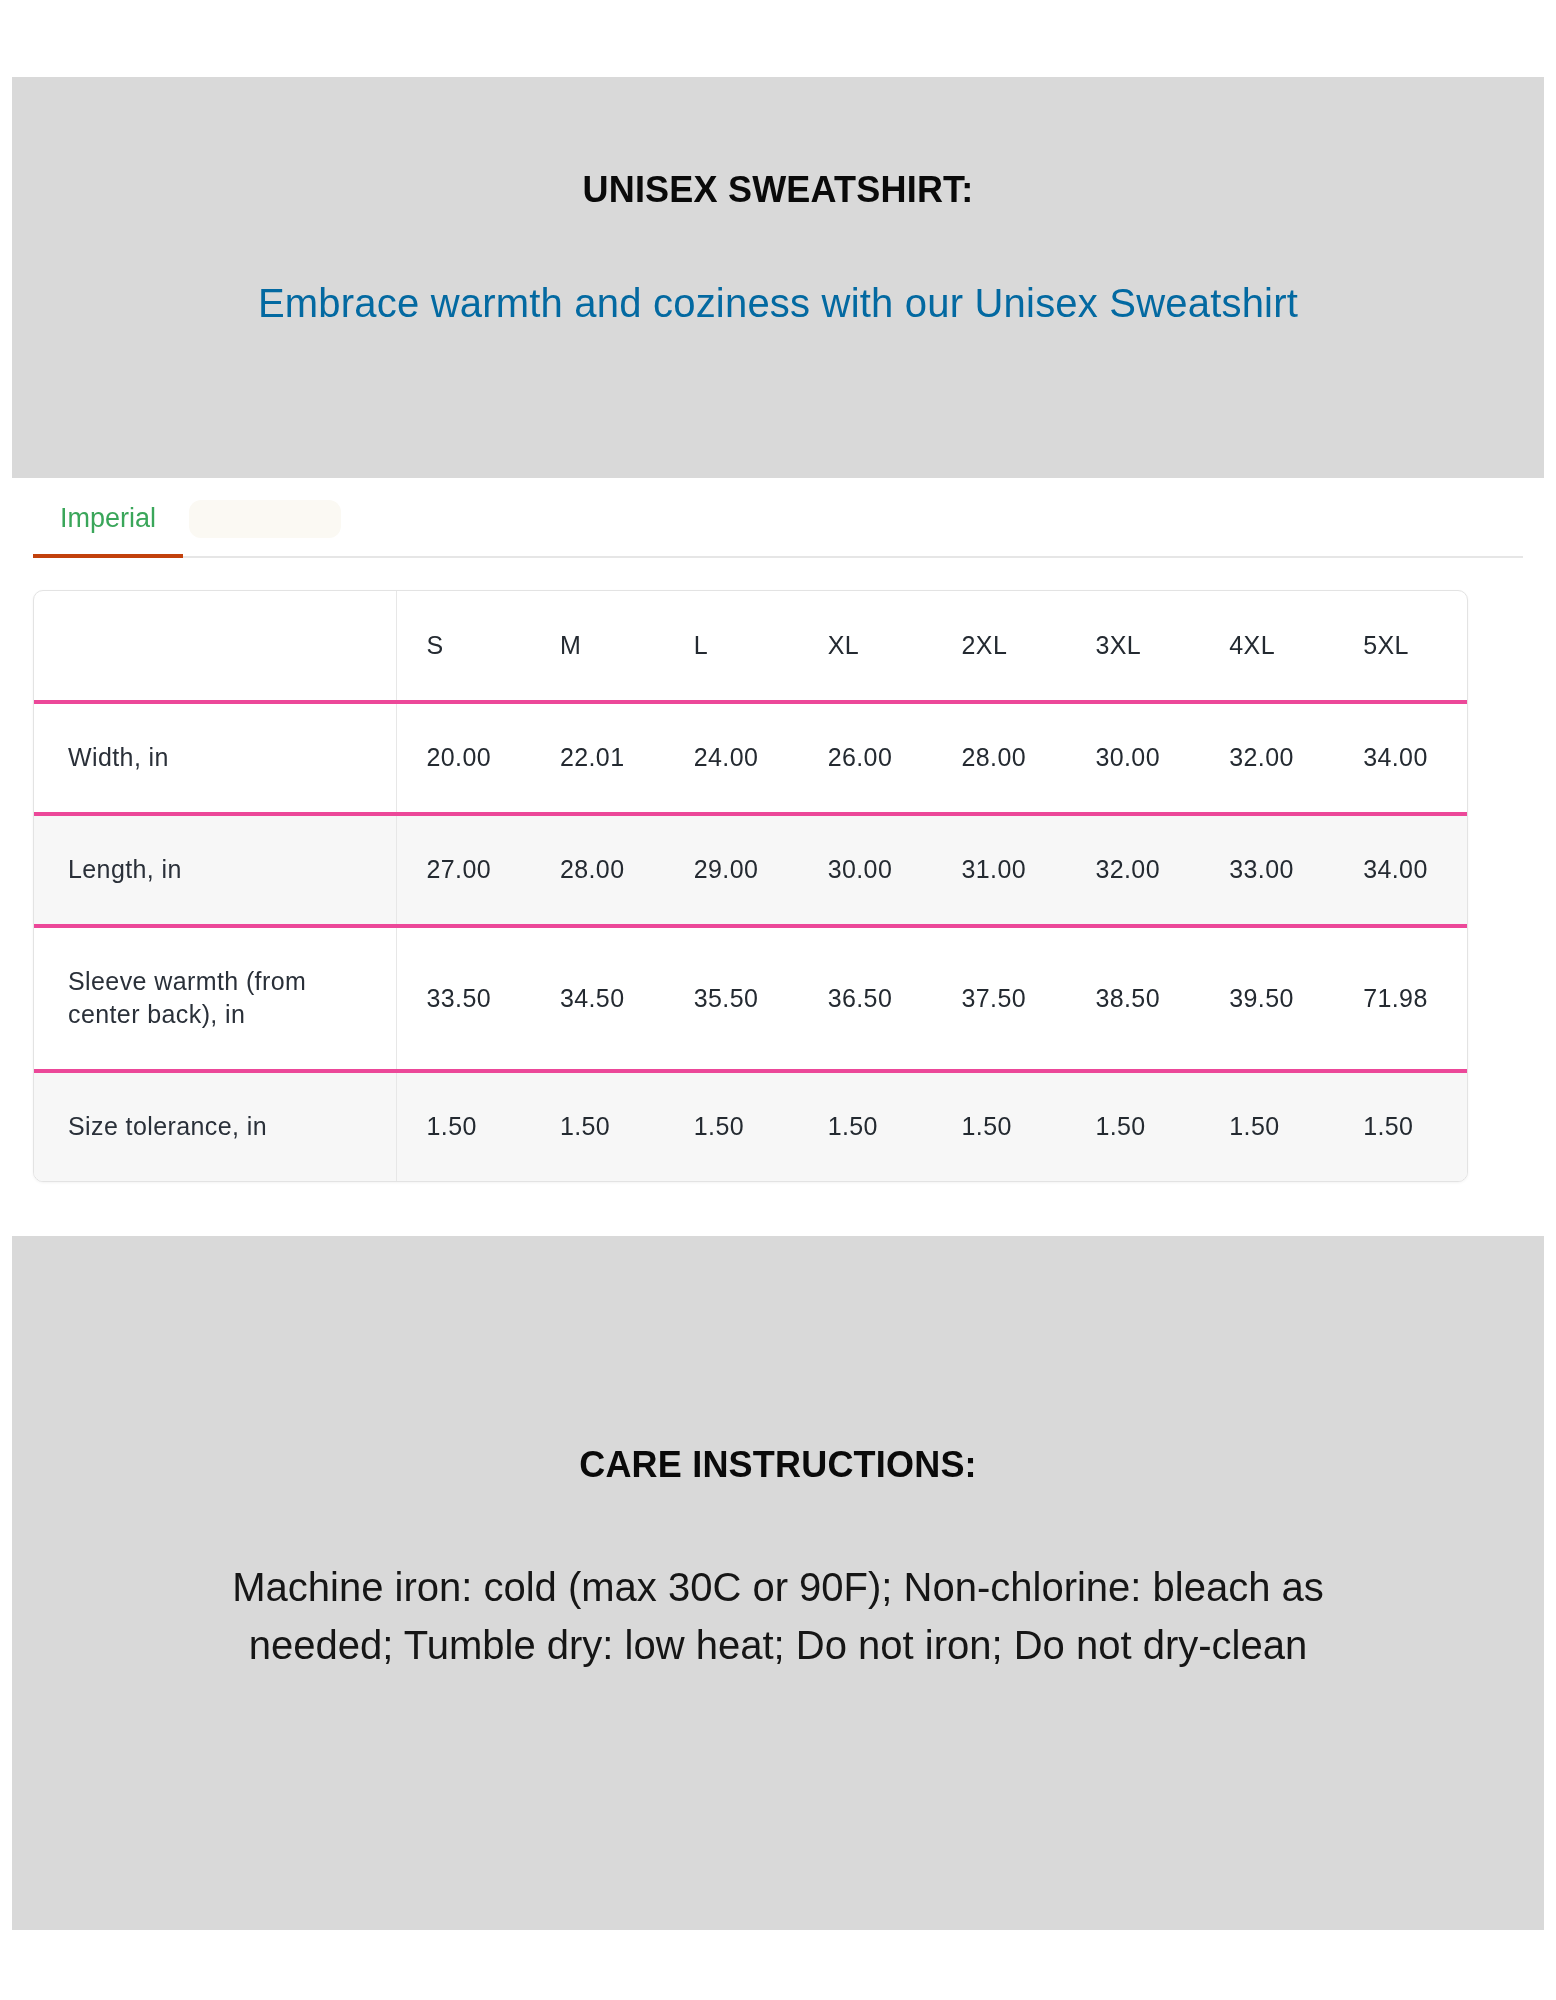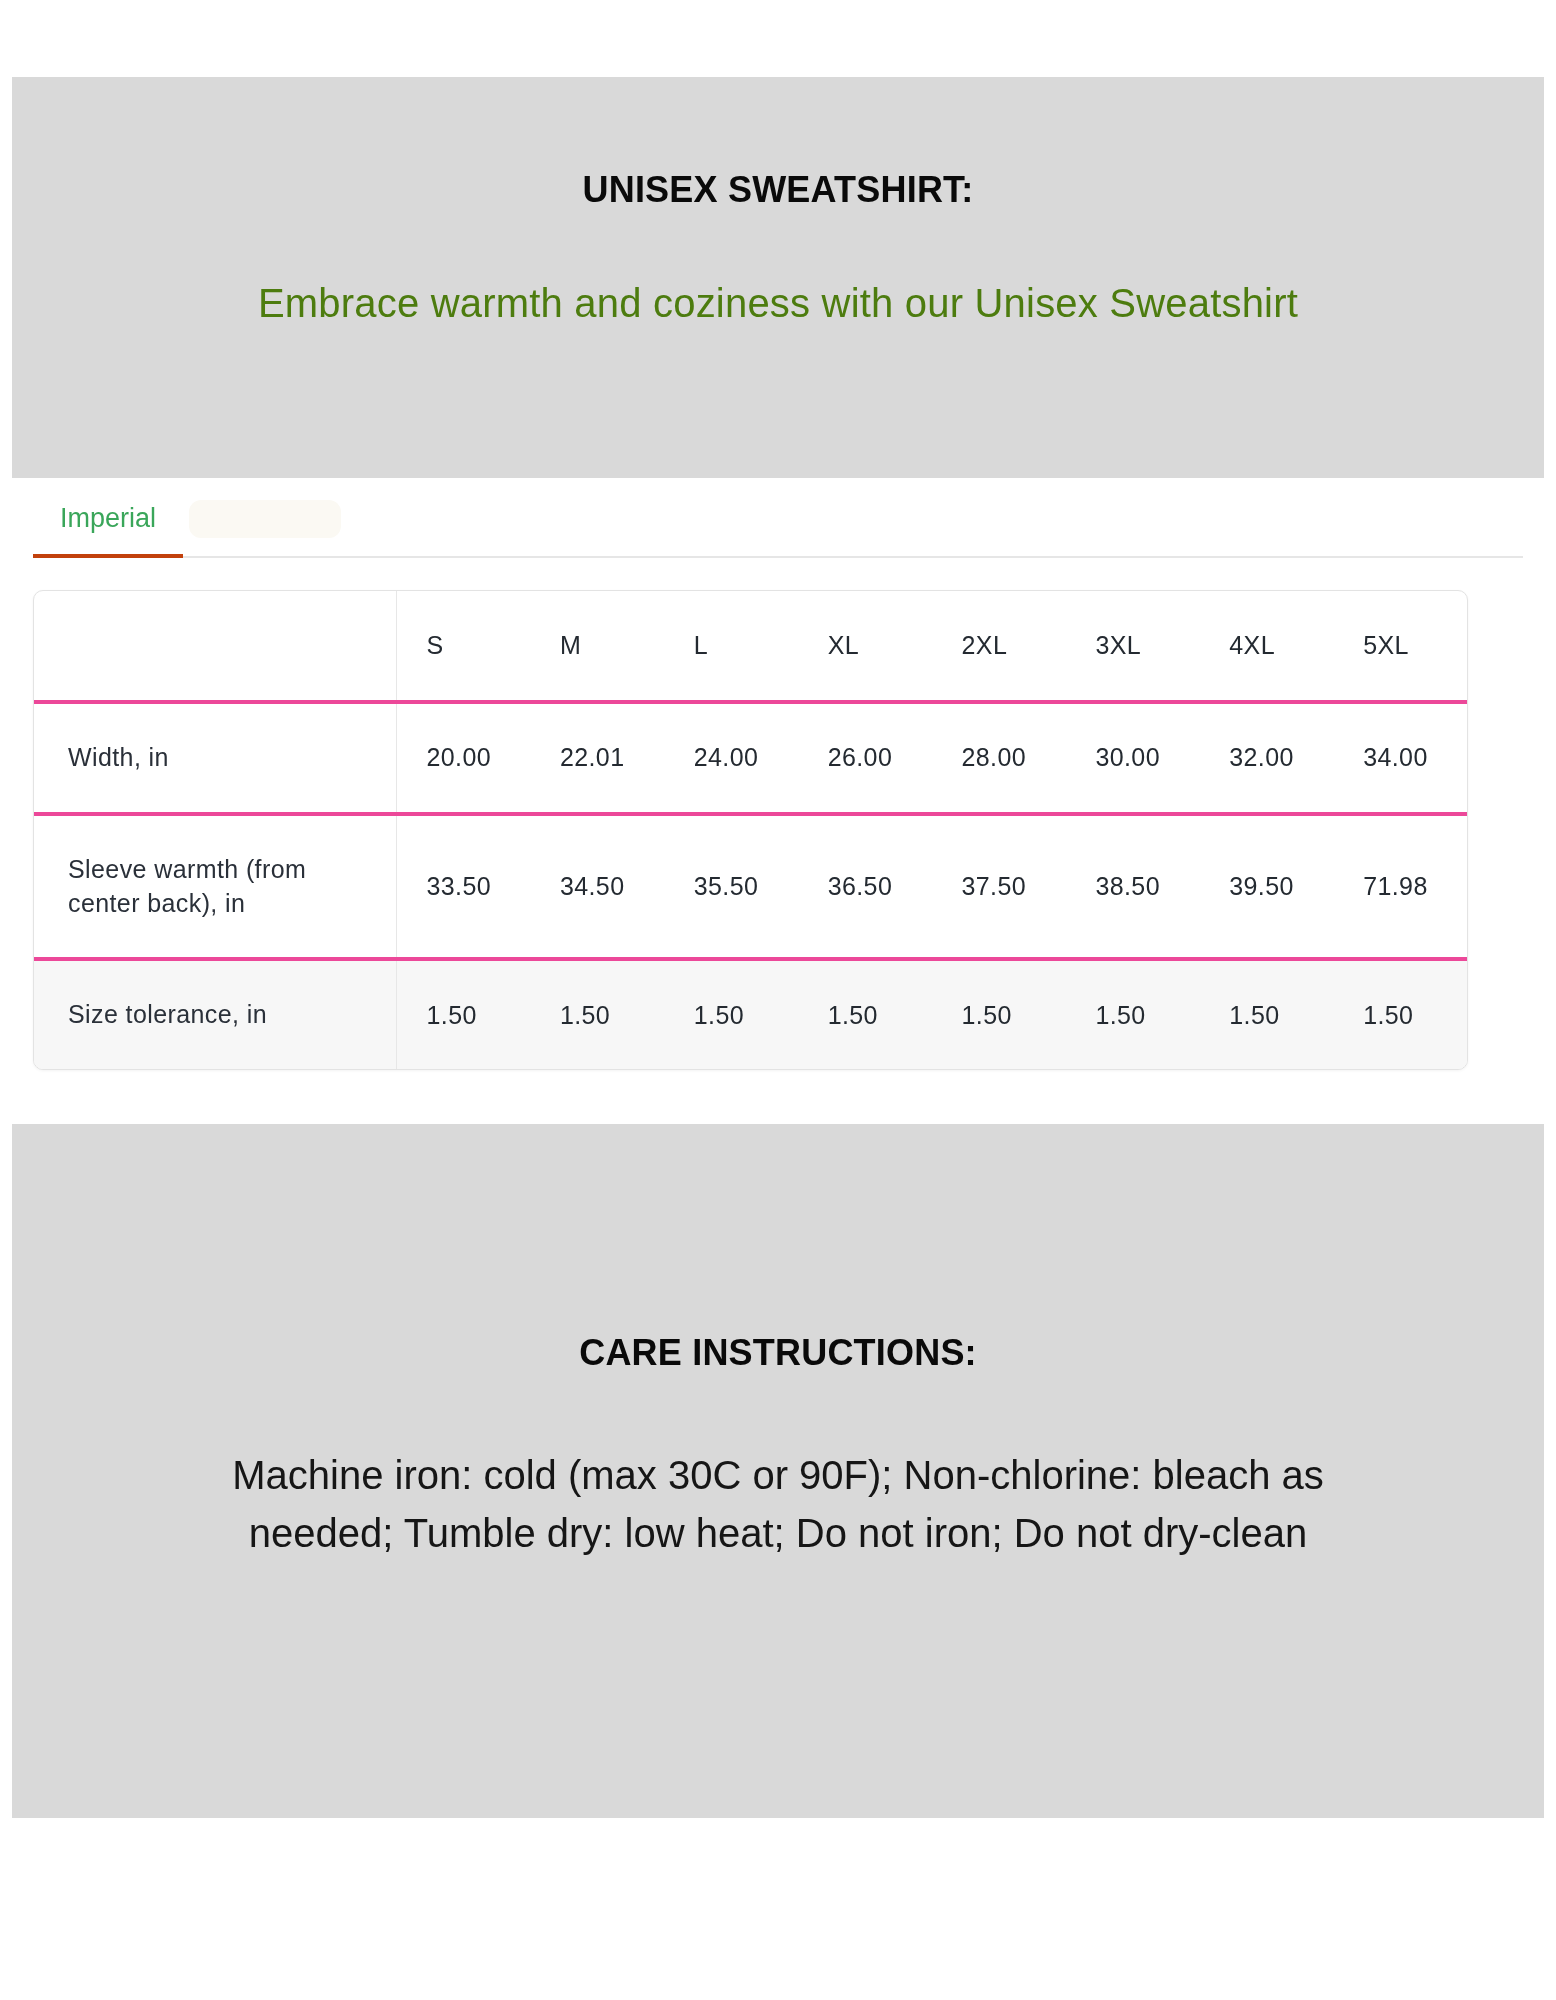--- a/index.html
+++ b/index.html
@@ -28,21 +28,21 @@
     font-size:36px;
     font-weight:700;
     letter-spacing:.2px;
     color:#0a0a0a;
   }
   .banner-top .subtitle{
     margin:70px auto 0;
     font-size:40px;
     font-weight:400;
     letter-spacing:.2px;
-    color:#4d7c0f;
+    color:#0369a1;
     max-width:1300px;
   }
 
   
   .tabs{
     margin:22px 33px 0;
     display:flex;
     align-items:flex-start;
     border-bottom:2px solid #e6e6e6;
   }
@@ -166,20 +166,31 @@
             <th class="row-label">Width, in</th>
             <td>20.00</td>
             <td>22.01</td>
             <td>24.00</td>
             <td>26.00</td>
             <td>28.00</td>
             <td>30.00</td>
             <td>32.00</td>
             <td>34.00</td>
           </tr>
+          <tr class="alt">
+            <th class="row-label">Length, in</th>
+            <td>27.00</td>
+            <td>28.00</td>
+            <td>29.00</td>
+            <td>30.00</td>
+            <td>31.00</td>
+            <td>32.00</td>
+            <td>33.00</td>
+            <td>34.00</td>
+          </tr>
           <tr>
             <th class="row-label">Sleeve warmth (from center back), in</th>
             <td>33.50</td>
             <td>34.50</td>
             <td>35.50</td>
             <td>36.50</td>
             <td>37.50</td>
             <td>38.50</td>
             <td>39.50</td>
             <td>71.98</td>

